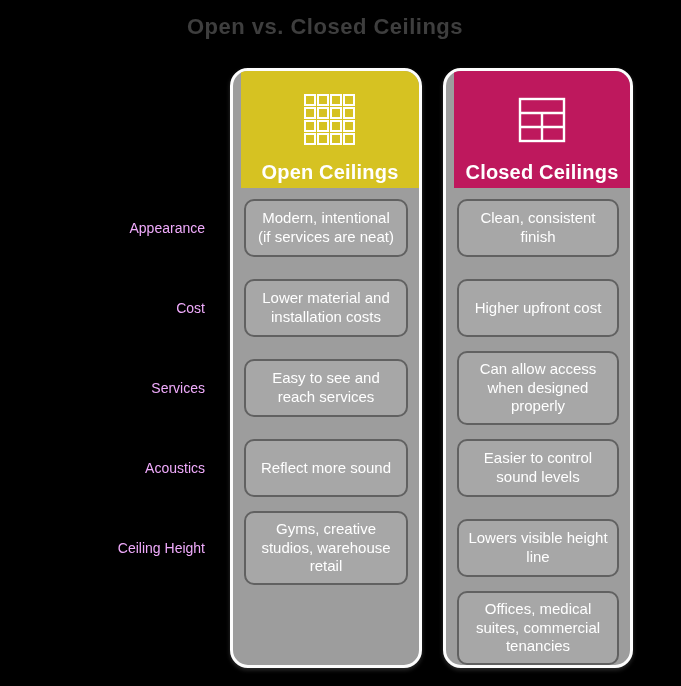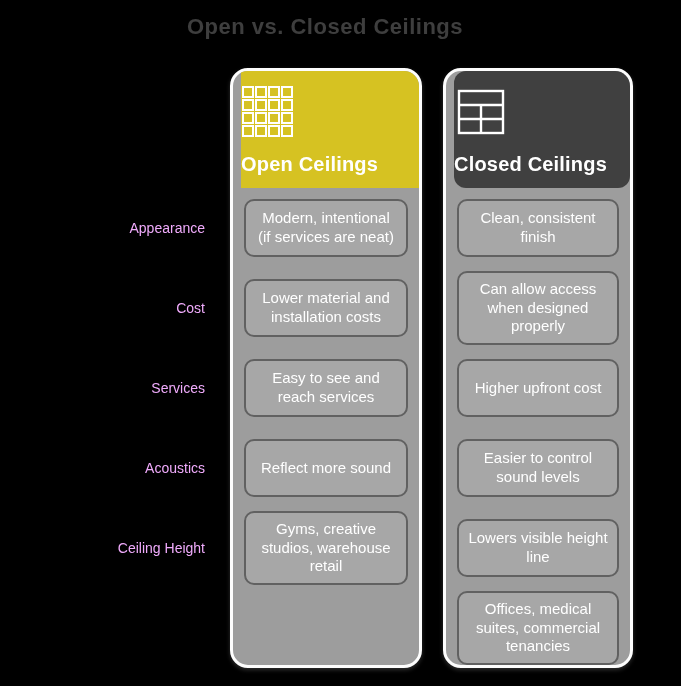--- a/index.html
+++ b/index.html
@@ -27,25 +27,25 @@
     position:absolute;top:68px;height:600px;box-sizing:border-box;
     background:#9d9d9d;
     border:3px solid #fdfdfd;border-radius:18px;
     overflow:hidden;
     box-shadow:0 2px 4px rgba(255,255,255,.18);
   }
   .card.open{left:230px;width:192px;}
   .card.closed{left:443px;width:190px;}
   .card-header{
     height:117px;display:flex;flex-direction:column;
-    justify-content:flex-end;
-    padding-bottom:12px;box-sizing:border-box;margin-left:8px;
+    align-items:center;justify-content:flex-end;
+    padding-bottom:4px;box-sizing:border-box;margin-left:8px;
   }
   .card.open .card-header{background:#d6c222;}
-  .card.closed .card-header{background:#404040;border-radius:12px;}
+  .card.closed .card-header{background:#be185d;}
   .card-header .icon{margin-bottom:14px;line-height:0;}
   .card-title{
     color:#fff;font-size:20px;font-weight:bold;letter-spacing:.2px;
   }
   .card-body{}
   .cell-slot{
     height:80px;display:flex;align-items:center;justify-content:center;
     padding:1px 11px;box-sizing:border-box;
   }
   .cell{
@@ -128,24 +128,24 @@
         </g>
       </svg>
     </span>
     <span class="card-title">Closed Ceilings</span>
   </div>
   <div class="card-body">
     <div class="cell-slot">
         <div class="cell">Clean, consistent finish</div>
       </div>
     <div class="cell-slot">
-        <div class="cell">Can allow access when designed properly</div>
+        <div class="cell">Higher upfront cost</div>
       </div>
     <div class="cell-slot">
-        <div class="cell">Higher upfront cost</div>
+        <div class="cell">Can allow access when designed properly</div>
       </div>
     <div class="cell-slot">
         <div class="cell">Easier to control sound levels</div>
       </div>
     <div class="cell-slot">
         <div class="cell">Lowers visible height line</div>
       </div>
     <div class="cell-slot">
         <div class="cell">Offices, medical suites, commercial tenancies</div>
       </div>

